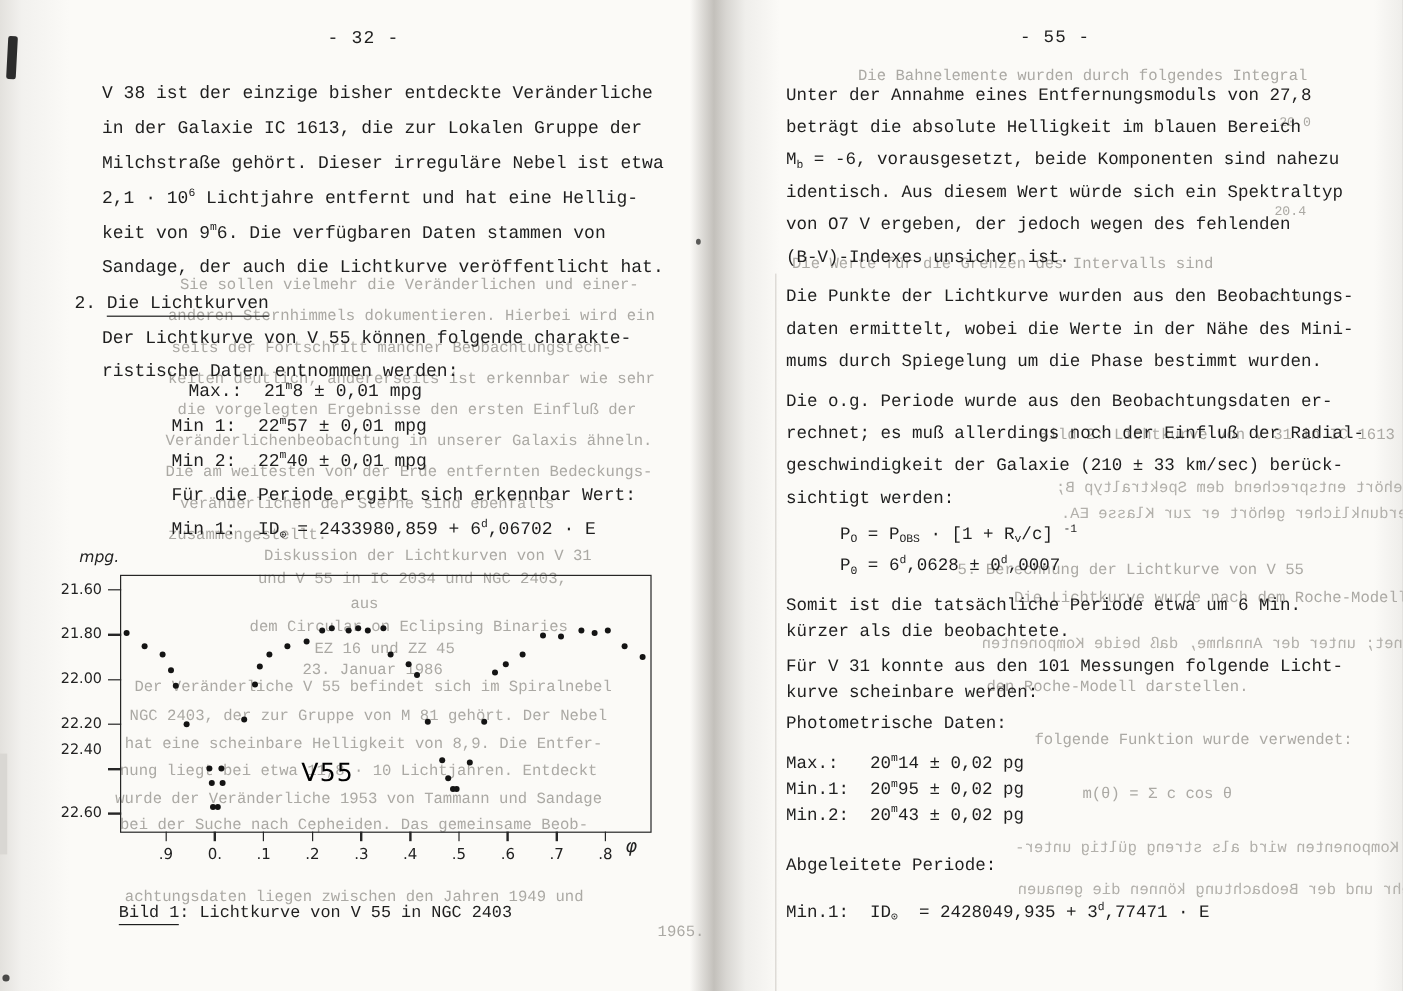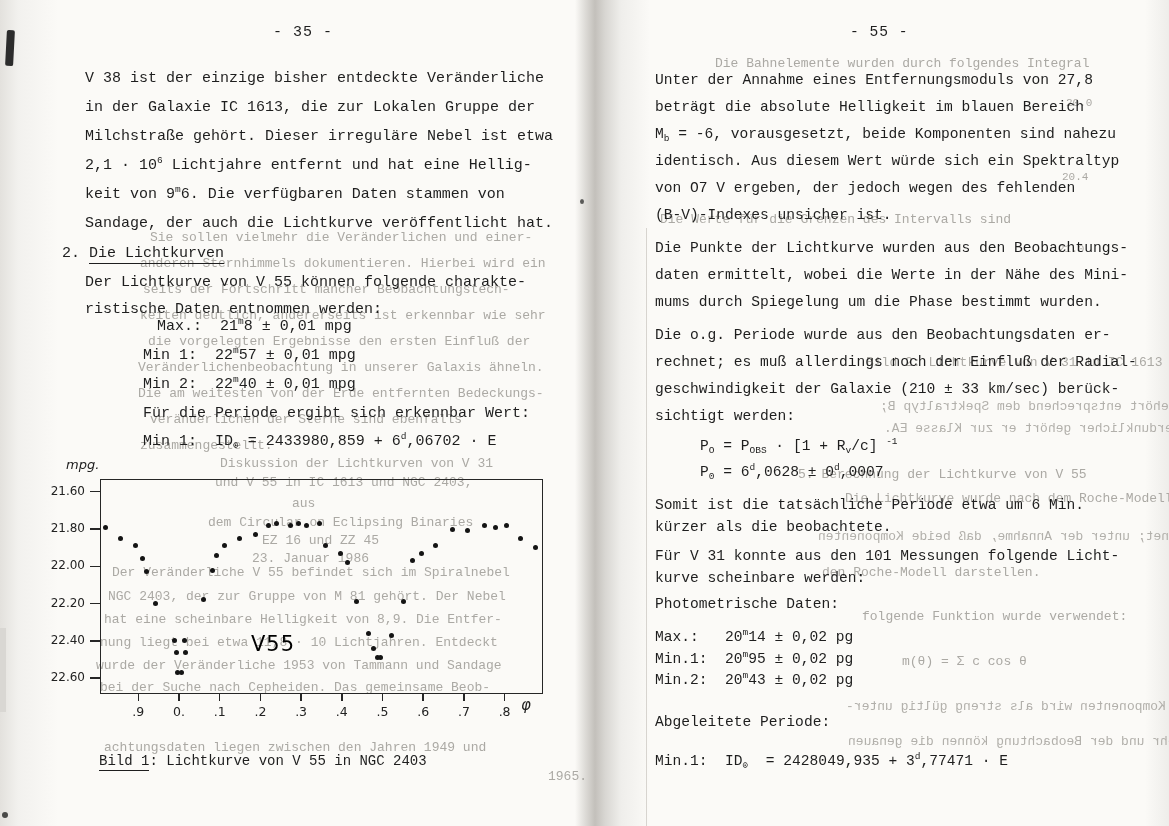--- a/index.html
+++ b/index.html
@@ -71,21 +71,21 @@
       <div class="ghost" style="left: 150px; top: 231px;">Sie sollen vielmehr die Veränderlichen und einer-</div>
       <div class="ghost" style="left: 140px; top: 257px;">anderen Sternhimmels dokumentieren. Hierbei wird ein</div>
       <div class="ghost" style="left: 143px; top: 283px;">seits der Fortschritt mancher Beobachtungstech-</div>
       <div class="ghost" style="left: 140px; top: 309px;">keiten deutlich, andererseits ist erkennbar wie sehr</div>
       <div class="ghost" style="left: 148px; top: 335px;">die vorgelegten Ergebnisse den ersten Einfluß der</div>
       <div class="ghost" style="left: 138px; top: 361px;">Veränderlichenbeobachtung in unserer Galaxis ähneln.</div>
       <div class="ghost" style="left: 138px; top: 387px;">Die am weitesten von der Erde entfernten Bedeckungs-</div>
       <div class="ghost" style="left: 150px; top: 413px;">veränderlichen der Sterne sind ebenfalls</div>
       <div class="ghost" style="left: 140px; top: 439px;">zusammengestellt.</div>
       <div class="ghost" style="left: 220px; top: 457px;">Diskussion der Lichtkurven von V 31</div>
-      <div class="ghost" style="left: 215px; top: 476px;">und V 55 in IC 1613 und NGC 2403,</div>
+      <div class="ghost" style="left: 215px; top: 476px;">und V 55 in IC 2034 und NGC 2403,</div>
       <div class="ghost" style="left: 292px; top: 497px;">aus</div>
       <div class="ghost" style="left: 208px; top: 516px;">dem Circular on Eclipsing Binaries</div>
       <div class="ghost" style="left: 262px; top: 534px;">EZ 16 und ZZ 45</div>
       <div class="ghost" style="left: 252px; top: 552px;">23. Januar 1986</div>
       <div class="ghost" style="left: 112px; top: 566px;">Der Veränderliche V 55 befindet sich im Spiralnebel</div>
       <div class="ghost" style="left: 108px; top: 590px;">NGC 2403, der zur Gruppe von M 81 gehört. Der Nebel</div>
       <div class="ghost" style="left: 104px; top: 613px;">hat eine scheinbare Helligkeit von 8,9. Die Entfer-</div>
       <div class="ghost" style="left: 100px; top: 636px;">nung liegt bei etwa 11,8 · 10 Lichtjahren. Entdeckt</div>
       <div class="ghost" style="left: 96px; top: 659px;">wurde der Veränderliche 1953 von Tammann und Sandage</div>
       <div class="ghost" style="left: 100px; top: 681px;">bei der Suche nach Cepheiden. Das gemeinsame Beob-</div>
@@ -103,21 +103,21 @@
       <div class="ghost" style="left: 862px; top: 610px;">folgende Funktion wurde verwendet:</div>
       <div class="ghost m" style="left: 846px; top: 700px;">Die Zahl der Komponenten wird als streng gültig unter-</div>
       <div class="ghost m" style="left: 848px; top: 735px;">mehr und der Beobachtung können die genauen</div>
       <div class="ghost sm" style="left: 1066px; top: 96px;">20.0</div>
       <div class="ghost sm" style="left: 1062px; top: 170px;">20.4</div>
       <div class="ghost sm" style="left: 1058px; top: 242px; text-align: right;">21.0</div>
       <div class="ghost" style="left: 902px; top: 655px;">m(θ) = Σ c cos θ</div>
     </div>
 
   <div class="pl">
-    <div class="line hdr" style="left:273px;top:24px">- 35 -</div>
+    <div class="line hdr" style="left:273px;top:24px">- 32 -</div>
 
     <div class="line" style="left:85px;top:70px">V 38 ist der einzige bisher entdeckte Veränderliche</div>
     <div class="line" style="left:85px;top:99px">in der Galaxie IC 1613, die zur Lokalen Gruppe der</div>
     <div class="line" style="left:85px;top:128px">Milchstraße gehört. Dieser irreguläre Nebel ist etwa</div>
     <div class="line" style="left:85px;top:157px">2,1 · 10<sup>6</sup> Lichtjahre entfernt und hat eine Hellig-</div>
     <div class="line" style="left:85px;top:186px">keit von 9<sup>m</sup>6. Die verfügbaren Daten stammen von</div>
     <div class="line" style="left:85px;top:215px">Sandage, der auch die Lichtkurve veröffentlicht hat.</div>
 
     <div class="line" style="left:62px;top:245px"><span>2. </span><span class="u">Die Lichtkurven</span></div>
 
@@ -136,21 +136,21 @@
       <div class="xlabel-unit" style="left:420px;top:216px">φ</div>
     <div class="ytick" style="top: 10.9px;"></div>
         <div class="ylab" style="top: 3.7px;">21.60</div>
         <div class="ytick" style="top: 48.2px;"></div>
         <div class="ylab" style="top: 41px;">21.80</div>
         <div class="ytick" style="top: 85.5px;"></div>
         <div class="ylab" style="top: 78.3px;">22.00</div>
         <div class="ytick" style="top: 122.8px;"></div>
         <div class="ylab" style="top: 115.6px;">22.20</div>
         <div class="ytick" style="top: 160.1px;"></div>
-        <div class="ylab" style="top: 153px;">22.40</div>
+        <div class="ylab" style="top: 137px;">22.40</div>
         <div class="ytick" style="top: 197.4px;"></div>
         <div class="ylab" style="top: 190.2px;">22.60</div>
         <div class="xtick" style="left: 36.5px;"></div>
         <div class="xlab" style="left: 37.3px;">.9</div>
         <div class="xtick" style="left: 77.2px;"></div>
         <div class="xlab" style="left: 78px;">0.</div>
         <div class="xtick" style="left: 117.9px;"></div>
         <div class="xlab" style="left: 118.7px;">.1</div>
         <div class="xtick" style="left: 158.6px;"></div>
         <div class="xlab" style="left: 159.4px;">.2</div>

